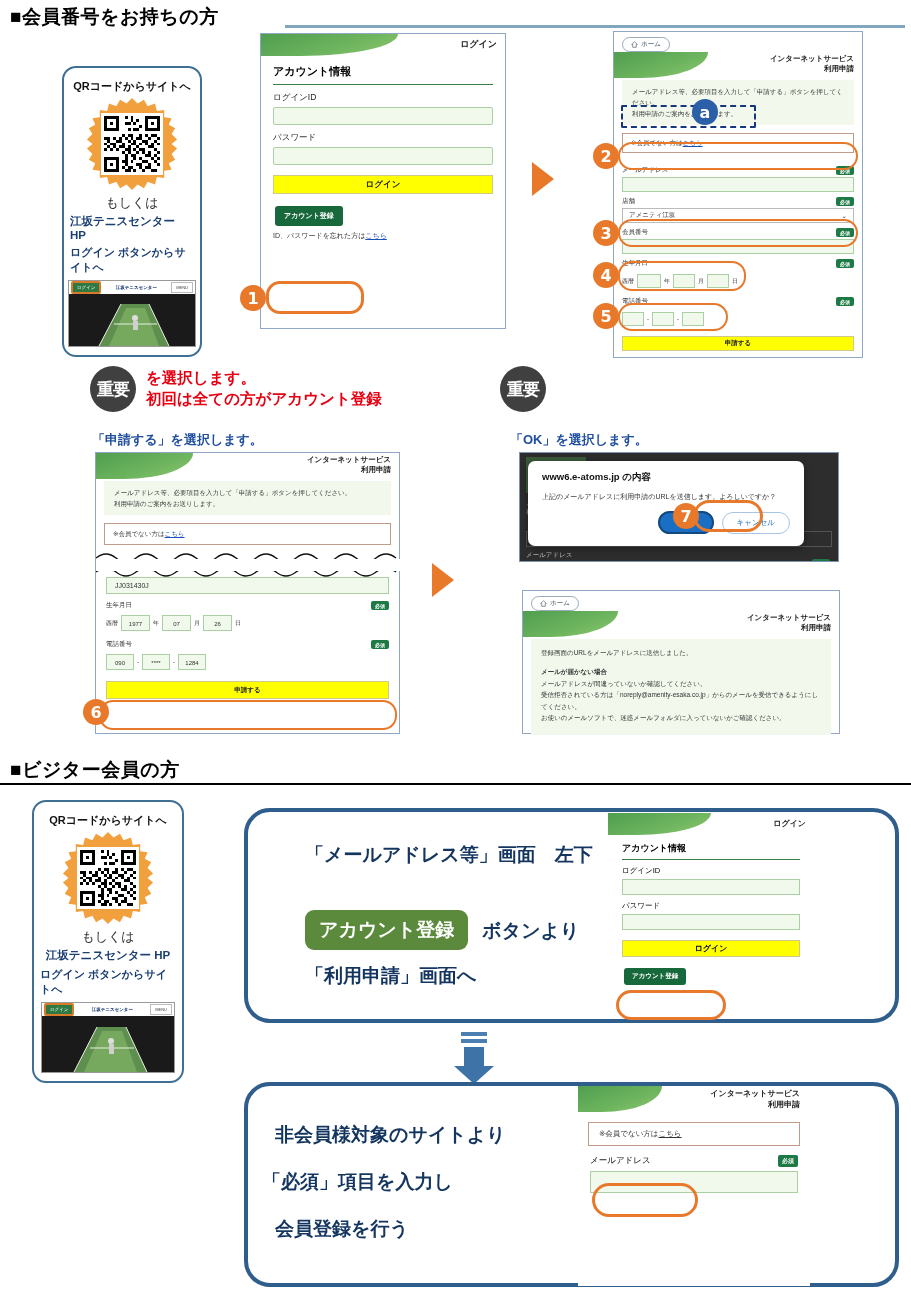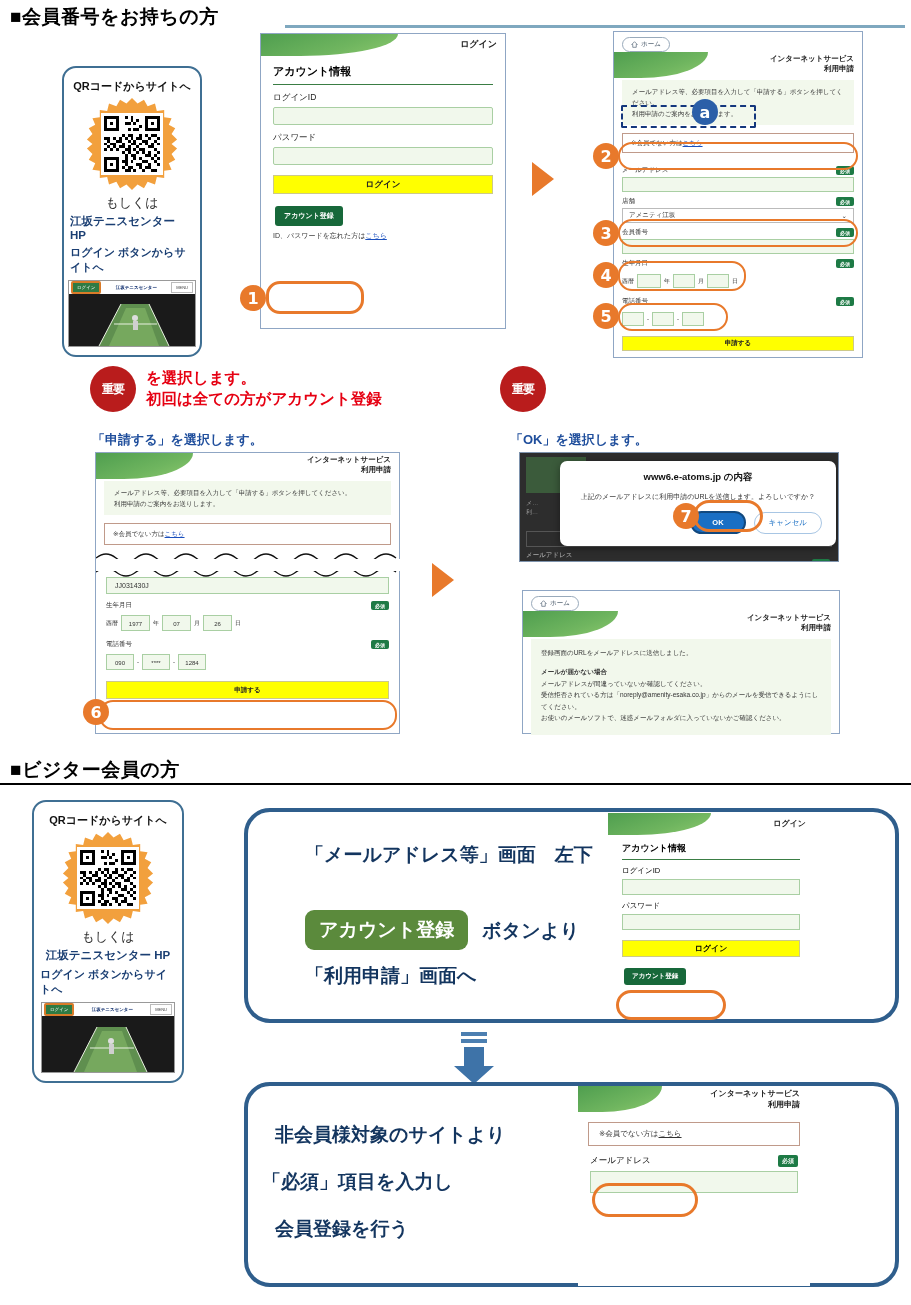--- a/index.html
+++ b/index.html
@@ -134,23 +134,23 @@
   }
   .step.blue { background:#2B5FA8; }
 
   
   .ring { border:3px solid #E8792B; border-radius:14px; pointer-events:none; z-index:20; }
   .ring.thin { border-width:2px; }
   .dash-ring { border:2px dashed #14377d; border-radius:2px; z-index:20; }
 
   
   .imp-badge {
-    width:46px; height:46px; border-radius:50%; background:#b91c1c; color:#fff;
+    width:46px; height:46px; border-radius:50%; background:#404040; color:#fff;
     display:flex; align-items:center; justify-content:center;
-    font-size:12px; font-weight:bold; letter-spacing:-1px;
+    font-size:17px; font-weight:bold; letter-spacing:-1px;
   }
   .imp-text { color:#E60012; font-size:15.5px; font-weight:bold; line-height:1.35; }
   .blue-cap { color:#1F4E9C; font-size:13px; font-weight:bold; }
 
   
   .tri-right {
     width:0;height:0;border-top:17px solid transparent;border-bottom:17px solid transparent;
     border-left:22px solid #E8792B;
   }
 
@@ -487,21 +487,21 @@
 <div class="abs tri-right" style="left:432px; top:563px;"></div>
 
 <div class="abs dlg-wrap" style="left:519px; top:452px; width:320px; height:110px;">
   <div style="position:absolute; inset:0; background:#2d2d2d;">
     <div style="position:absolute;left:6px;top:4px;width:60px;height:36px;background:#3b5b3b;"></div>
     <div style="position:absolute;left:6px;top:46px;font-size:6px;color:#999;">メ…<br>利…</div>
     <div style="position:absolute;left:6px;right:6px;top:78px;height:16px;border:1px solid #555;"></div>
     <div style="position:absolute;left:6px;top:98px;font-size:6.5px;color:#bbb;">メールアドレス</div>
     <div style="position:absolute;right:8px;top:98px;"><span class="req-badge">必須</span></div>
   </div>
-  <div class="dlg abs" style="left:40px; top:8px; width:276px;text-align:center;">
+  <div class="dlg abs" style="left:8px; top:8px; width:276px;">
     <div class="dlg-title">www6.e-atoms.jp の内容</div>
     <div class="dlg-msg">上記のメールアドレスに利用申請のURLを送信します。よろしいですか？</div>
     <div class="dlg-actions">
       <span class="dlg-ok">OK</span>
       <span class="dlg-cancel">キャンセル</span>
     </div>
   </div>
 </div>
 <div class="abs ring" style="left:693px; top:500px; width:70px; height:32px; border-radius:18px;"></div>
 <div class="abs step" style="left:673px; top:503px;">7</div>

